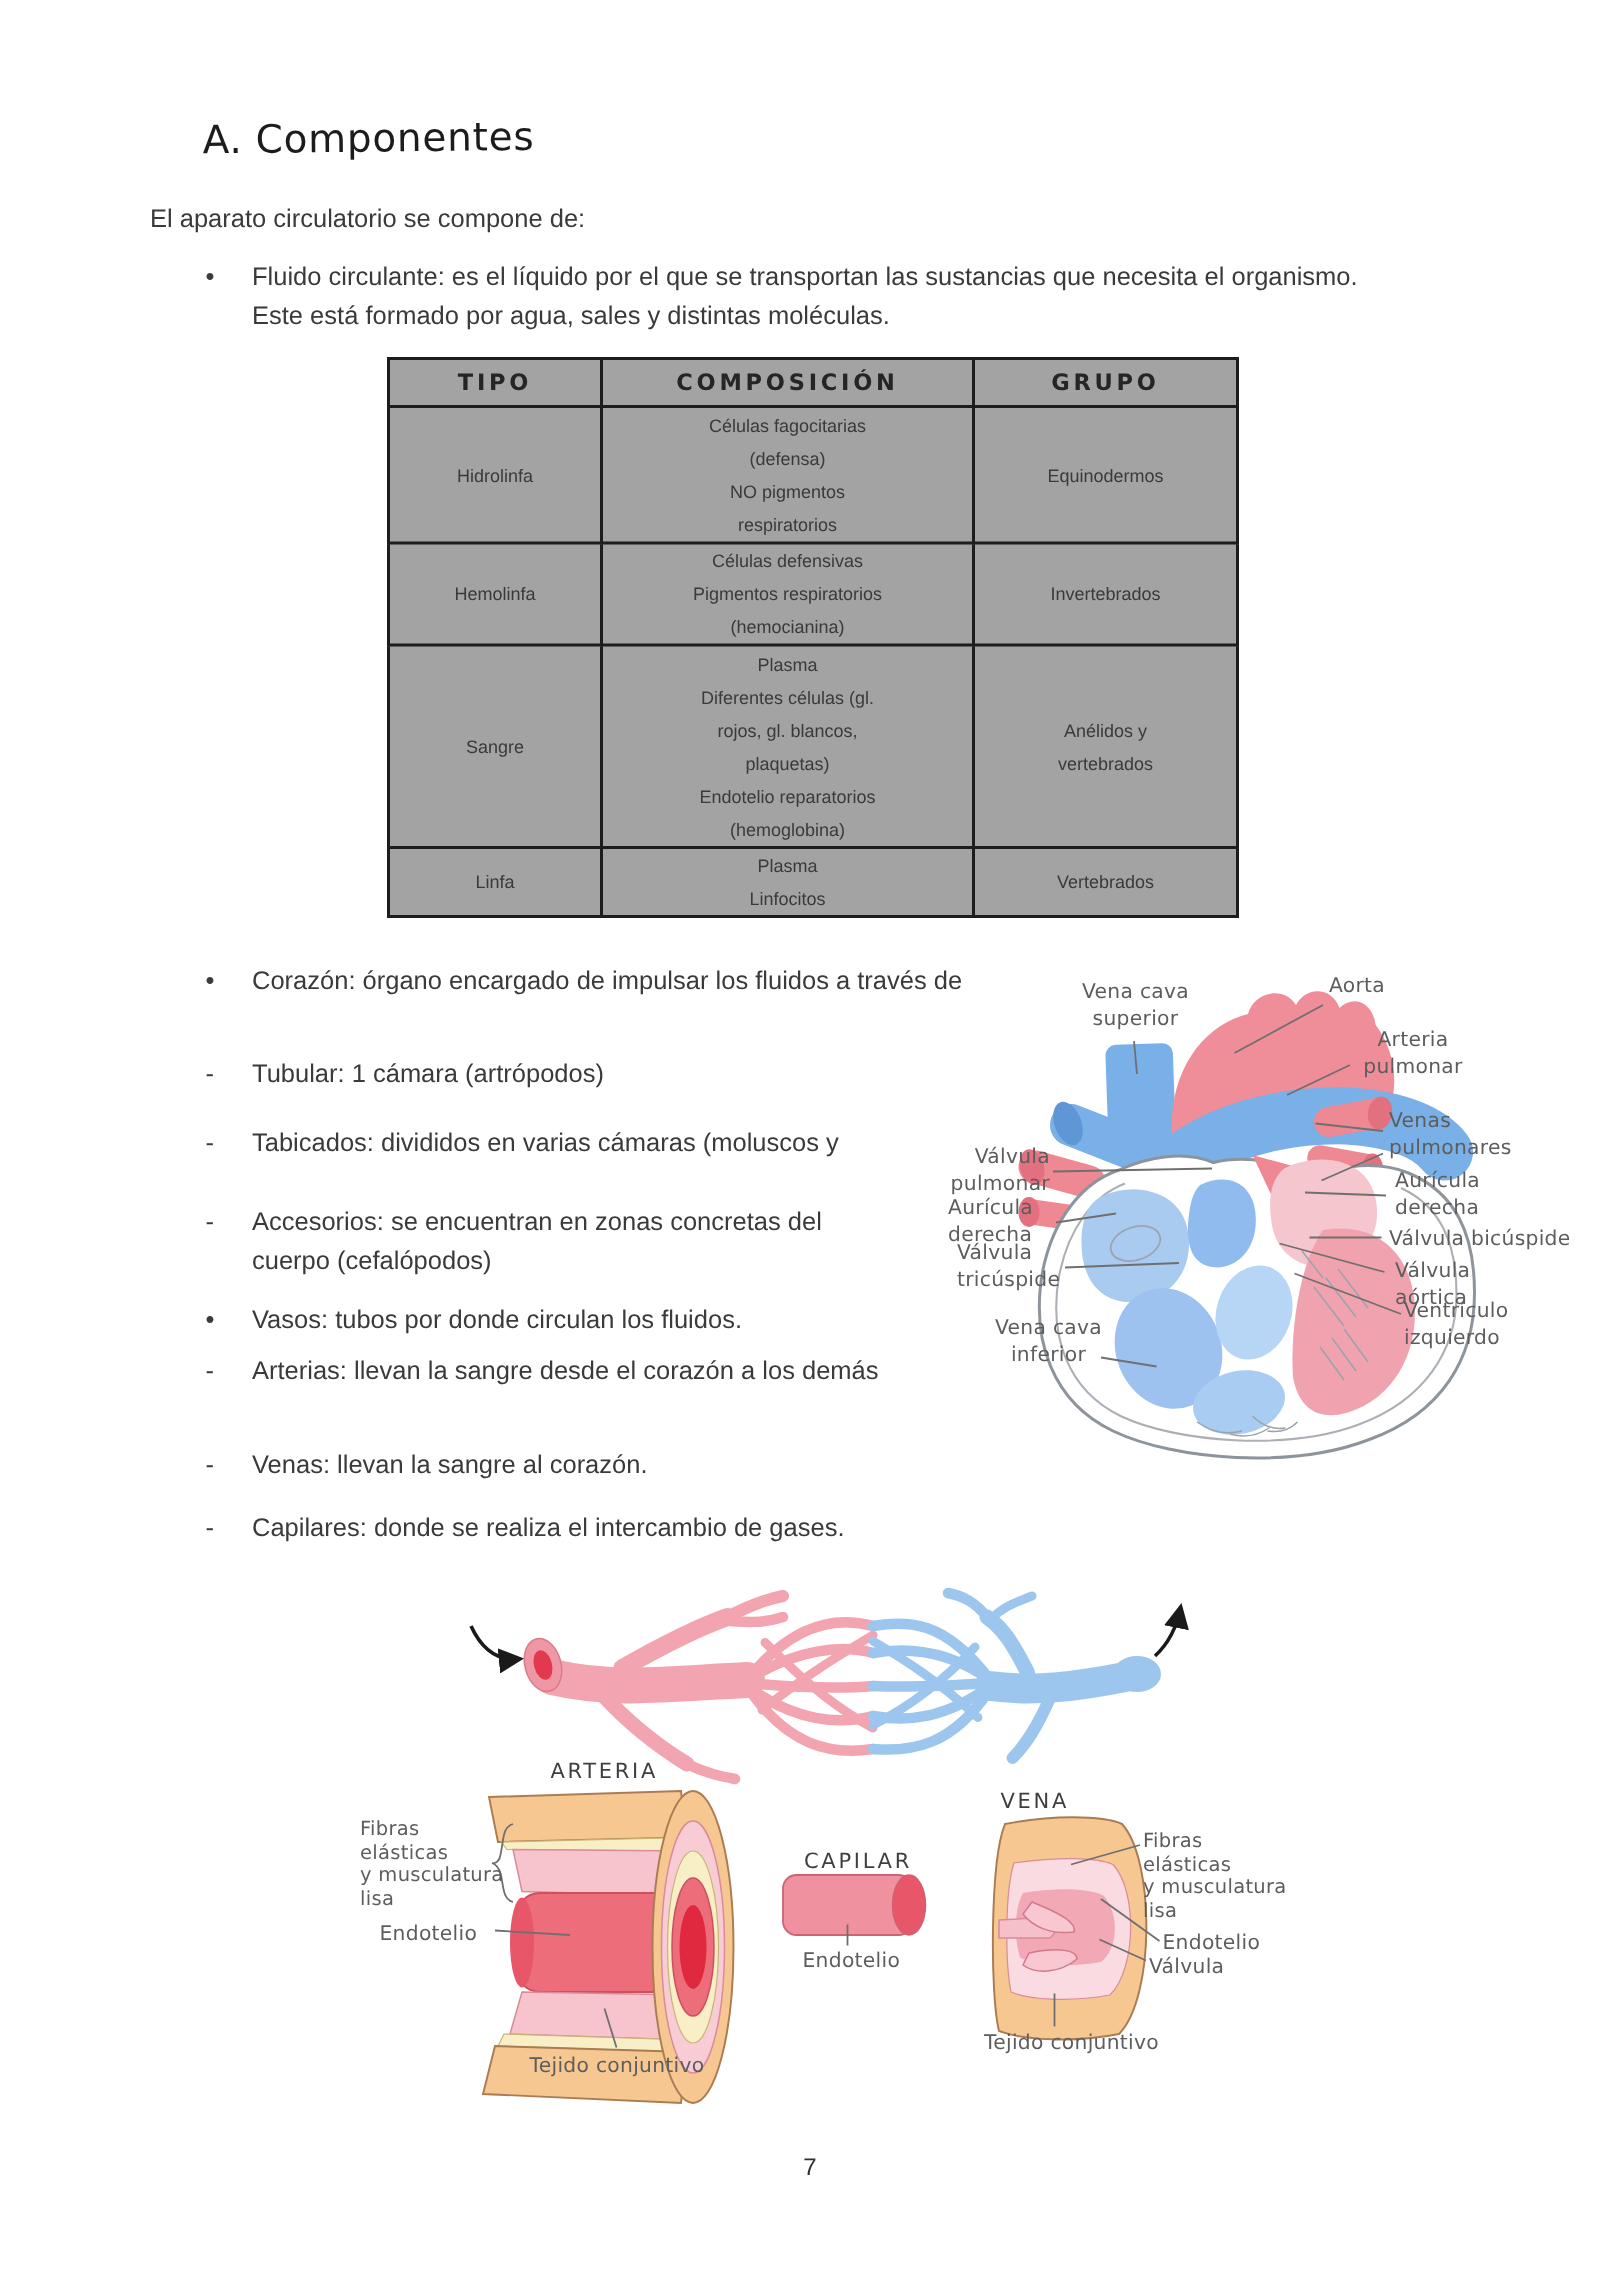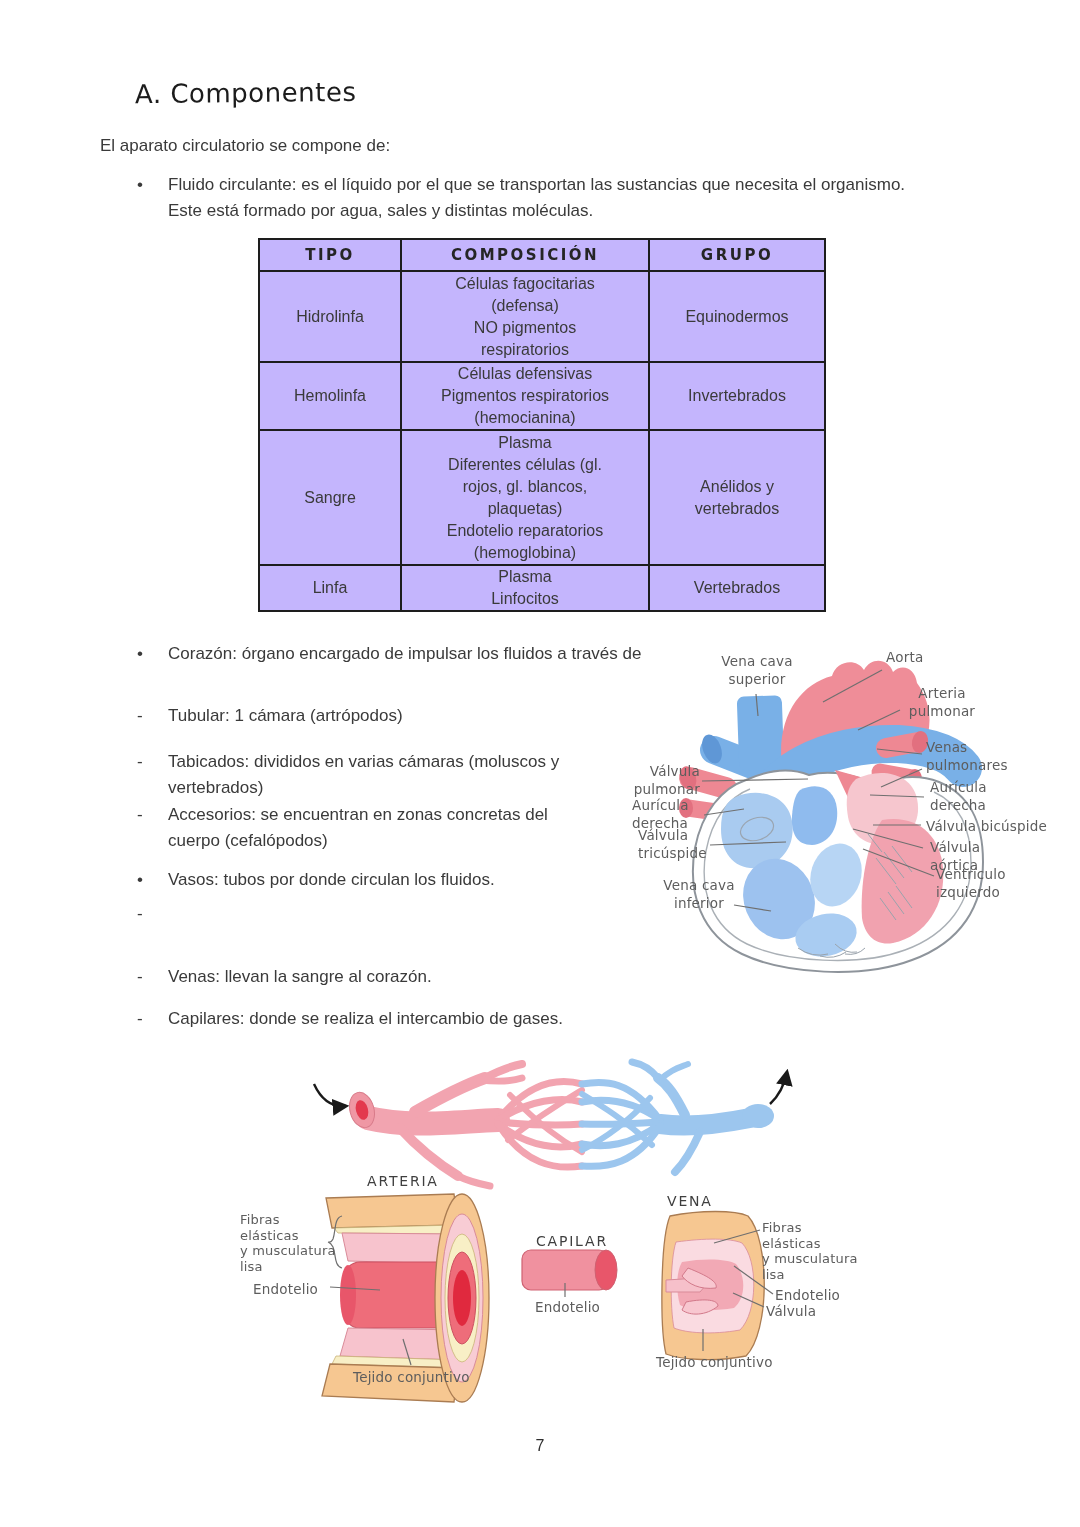--- a/index.html
+++ b/index.html
@@ -12,24 +12,24 @@
   .page-title{
     font-family:"DejaVu Sans", sans-serif;
     font-size:26px; font-weight:500; color:#1c1c1c; letter-spacing:0.5px;
     transform:rotate(-0.6deg);
   }
   .intro{font-size:17px; color:#3a3a3a;}
   .li{position:absolute; left:137px; display:flex; font-size:17px; line-height:26px; color:#3a3a3a;}
   .li .mk{flex:0 0 31px; width:31px;}
   .li .tx div{white-space:nowrap;}
   
-  table.fluids{border-collapse:collapse; table-layout:fixed; background:#c4b5fd;}
+  table.fluids{border-collapse:collapse; table-layout:fixed; background:#a3a3a3;}
   table.fluids th, table.fluids td{
     border:2px solid #1d1d1d; text-align:center; vertical-align:middle;
-    padding:0 4px; line-height:22px; font-size:16px; color:#3a3a3a;
+    padding:0 4px; line-height:22px; font-size:12px; color:#3a3a3a;
   }
   table.fluids th{
     height:30px; font-family:"DejaVu Sans", sans-serif; font-weight:600;
     font-size:15px; letter-spacing:2.5px; color:#252525;
   }
   tr.r1 td{height:89px;} tr.r2 td{height:66px;} tr.r3 td{height:133px;} tr.r4 td{height:44px;}
   
   .hand{
     position:absolute; font-family:"DejaVu Sans", sans-serif;
     font-size:13.5px; line-height:18px; color:#5d5d5d; letter-spacing:0.2px;
@@ -136,39 +136,39 @@
   <div class="li" style="top:703px;">
     <span class="mk">-</span>
     <div class="tx">
         <div>Tubular: 1 cámara (artrópodos)</div>
       </div>
   </div>
   <div class="li" style="top:749px;">
     <span class="mk">-</span>
     <div class="tx">
         <div>Tabicados: divididos en varias cámaras (moluscos y</div>
-        <div>vertebrados)</div>
       </div>
   </div>
   <div class="li" style="top:802px;">
     <span class="mk">-</span>
     <div class="tx">
         <div>Accesorios: se encuentran en zonas concretas del</div>
         <div>cuerpo (cefalópodos)</div>
       </div>
   </div>
   <div class="li" style="top:867px;">
     <span class="mk">•</span>
     <div class="tx">
         <div>Vasos: tubos por donde circulan los fluidos.</div>
       </div>
   </div>
   <div class="li" style="top:901px;">
     <span class="mk">-</span>
     <div class="tx">
+        <div>Arterias: llevan la sangre desde el corazón a los demás</div>
       </div>
   </div>
   <div class="li" style="top:964px;">
     <span class="mk">-</span>
     <div class="tx">
         <div>Venas: llevan la sangre al corazón.</div>
       </div>
   </div>
   <div class="li" style="top:1006px;">
     <span class="mk">-</span>

